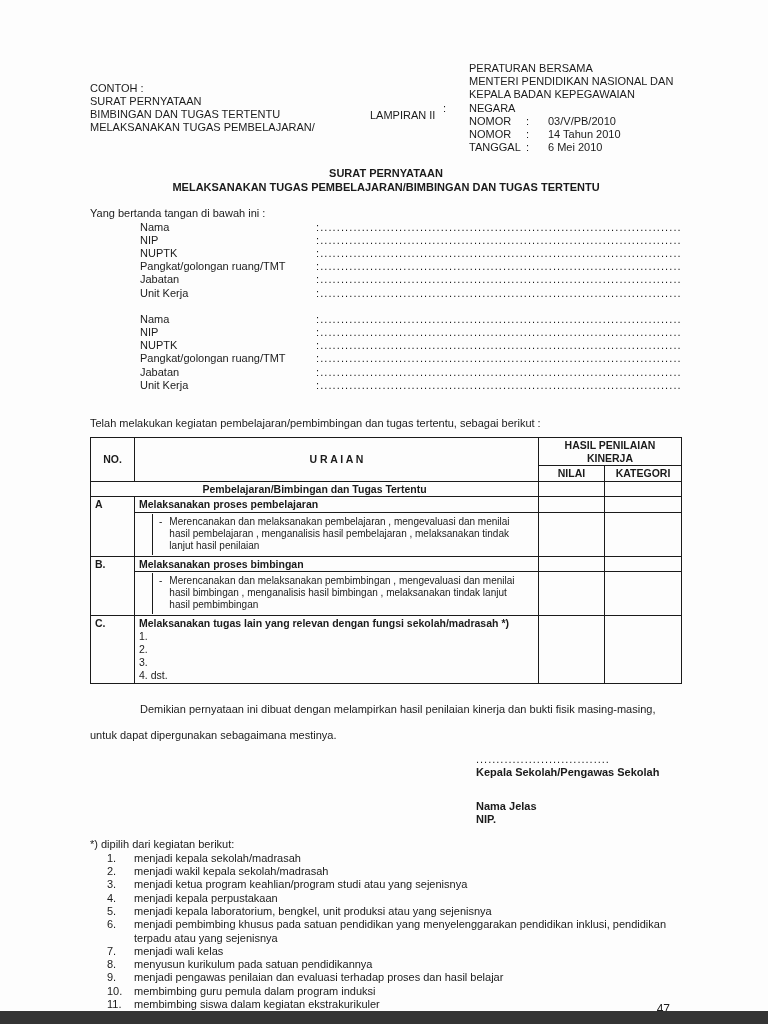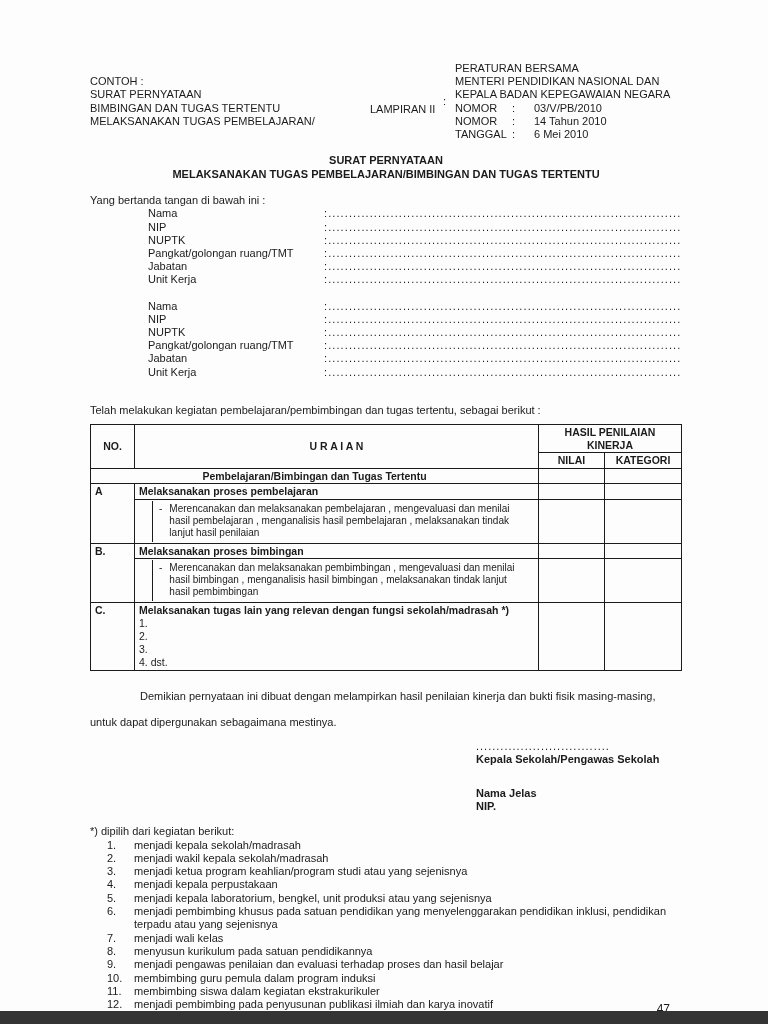--- a/index.html
+++ b/index.html
@@ -3,28 +3,28 @@
 <meta charset="utf-8">
 <style>
   *{margin:0;padding:0;box-sizing:border-box;}
   html,body{width:768px;height:1024px;}
   body{background:#ffffff;font-family:"Liberation Sans","DejaVu Sans",sans-serif;color:#1b1b1b;position:relative;overflow:hidden;}
   .page{position:absolute;inset:0;background:#fdfdfd;padding:62px 86px 0 90px;font-size:11px;line-height:13.2px;}
   .hdr{display:flex;align-items:center;}
   .hdr-left{width:280px;}
   .hdr-mid{width:73px;margin-top:15px;}
   .hdr-colon{width:12px;}
-  .hdr-right{flex:1;}
+  .hdr-right{flex:1;margin-left:14px;}
   .ref{display:flex;}
   .ref-label{width:57px;}
   .ref-colon{width:22px;}
   .title{text-align:center;font-weight:bold;margin-top:13px;line-height:13.5px;}
   .sect{margin-top:13px;}
   .fields{margin-left:50px;}
-  .frow{display:flex;margin-left:8px;}
+  .frow{display:flex;}
   .flabel{width:176px;flex:none;}
   .fdots{flex:1;overflow:hidden;white-space:nowrap;letter-spacing:1.1px;}
   .pretable{margin-top:25px;}
   table.tbl{border-collapse:collapse;width:100%;margin-top:7px;table-layout:fixed;}
   .c-no{width:44px;}.c-ni{width:66px;}.c-ka{width:77px;}
   .tbl th,.tbl td{border:1px solid #1b1b1b;padding:1px 4px;vertical-align:top;font-size:10.5px;line-height:12.5px;}
   .tbl th{text-align:center;vertical-align:middle;font-weight:bold;}
   .th-hasil{line-height:11.5px;padding:2px 2px;}
   .sec-title{text-align:center;font-weight:bold;font-size:11px;padding:2px 4px;}
   .no-cell{padding-left:6px;}

